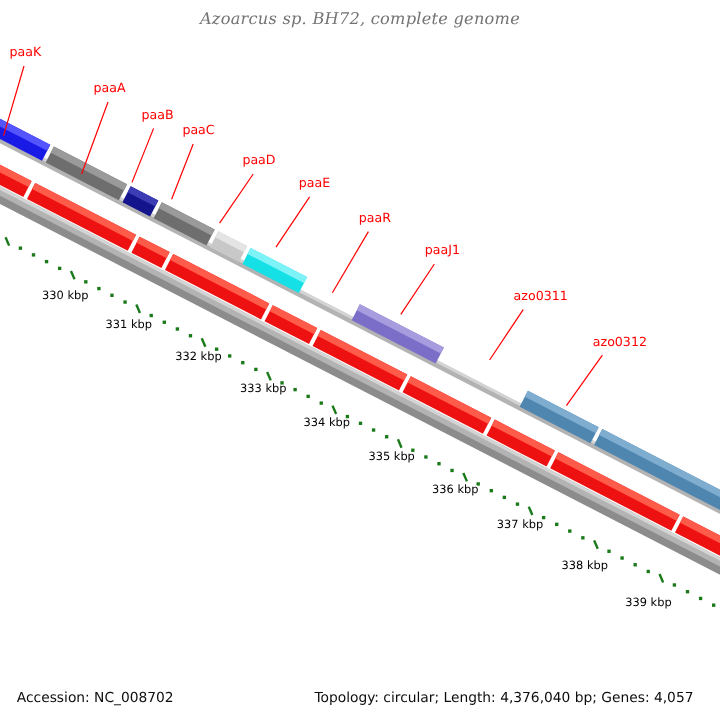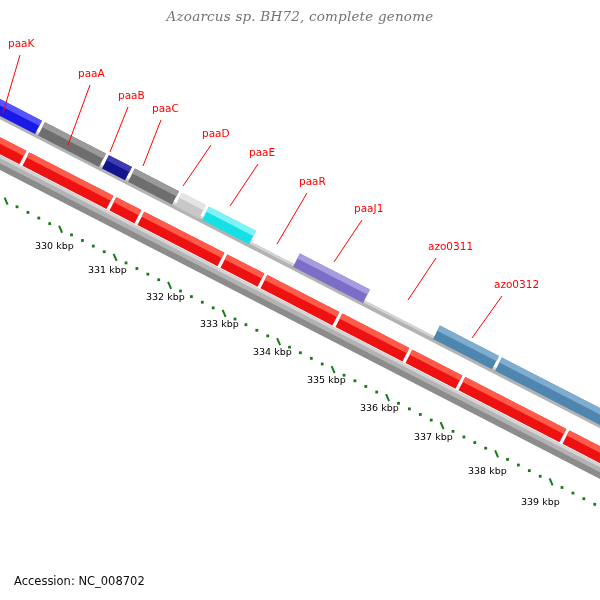--- a/index.html
+++ b/index.html
@@ -226,13 +226,14 @@
         <text x="202" y="137" class="gene-label">paaD</text>
         <text x="249" y="156" class="gene-label">paaE</text>
         <text x="299" y="185" class="gene-label">paaR</text>
         <text x="354" y="212" class="gene-label">paaJ1</text>
         <text x="428" y="250" class="gene-label">azo0311</text>
         <text x="494" y="288" class="gene-label">azo0312</text>
       </g>
   </svg>
 
   <div class="footer-text" id="accession-text">Accession: NC_008702</div>
+  <div class="footer-text" id="stats-text">Topology: circular; Length: 4,376,040 bp; Genes: 4,057</div>
 </div>
 
 </body></html>

